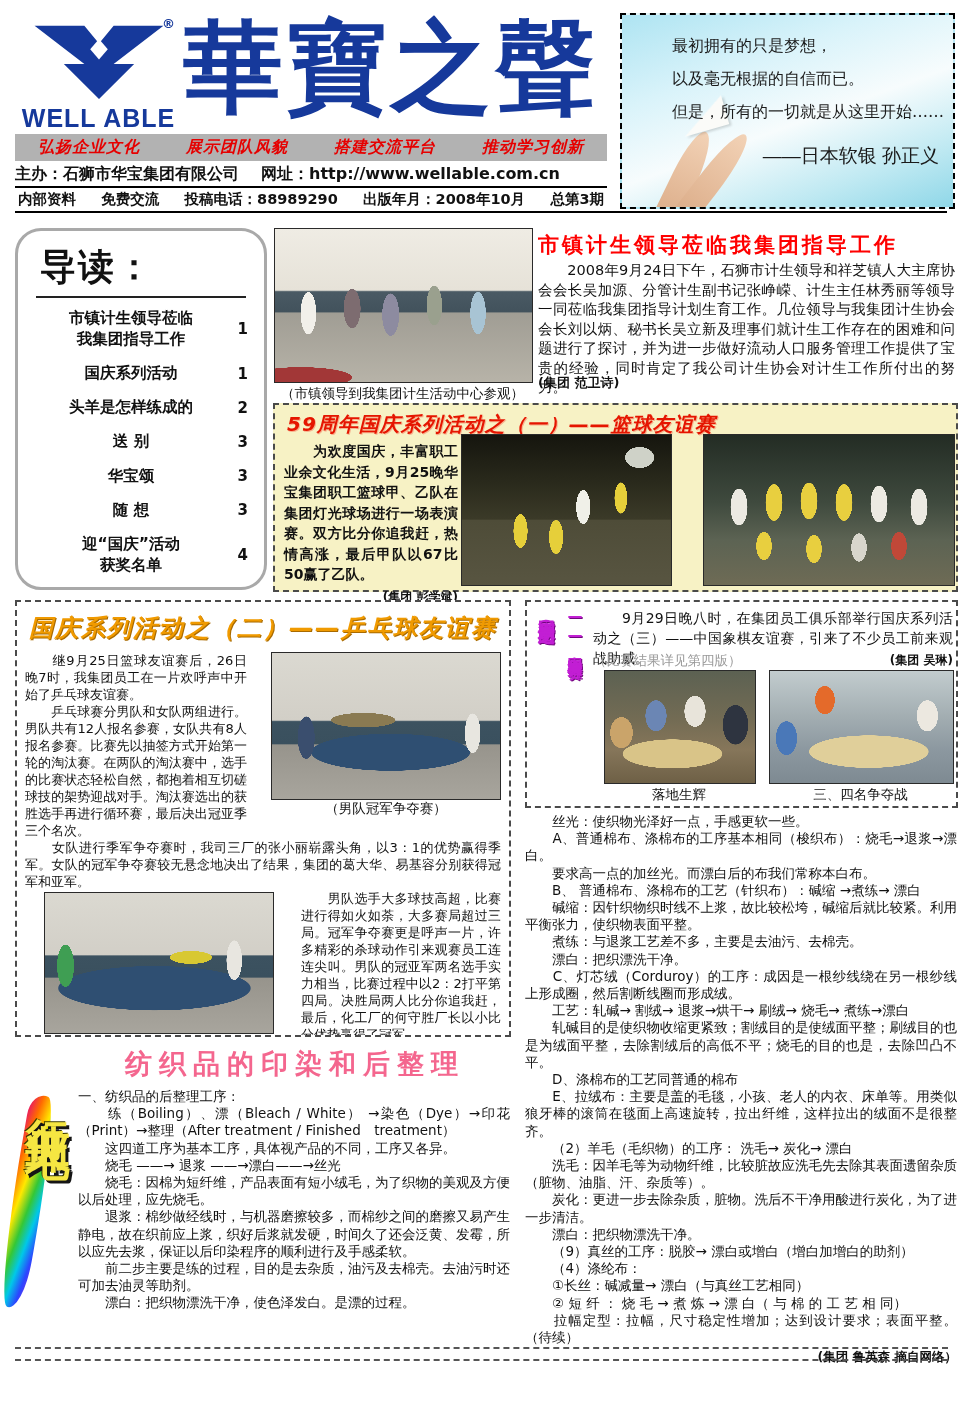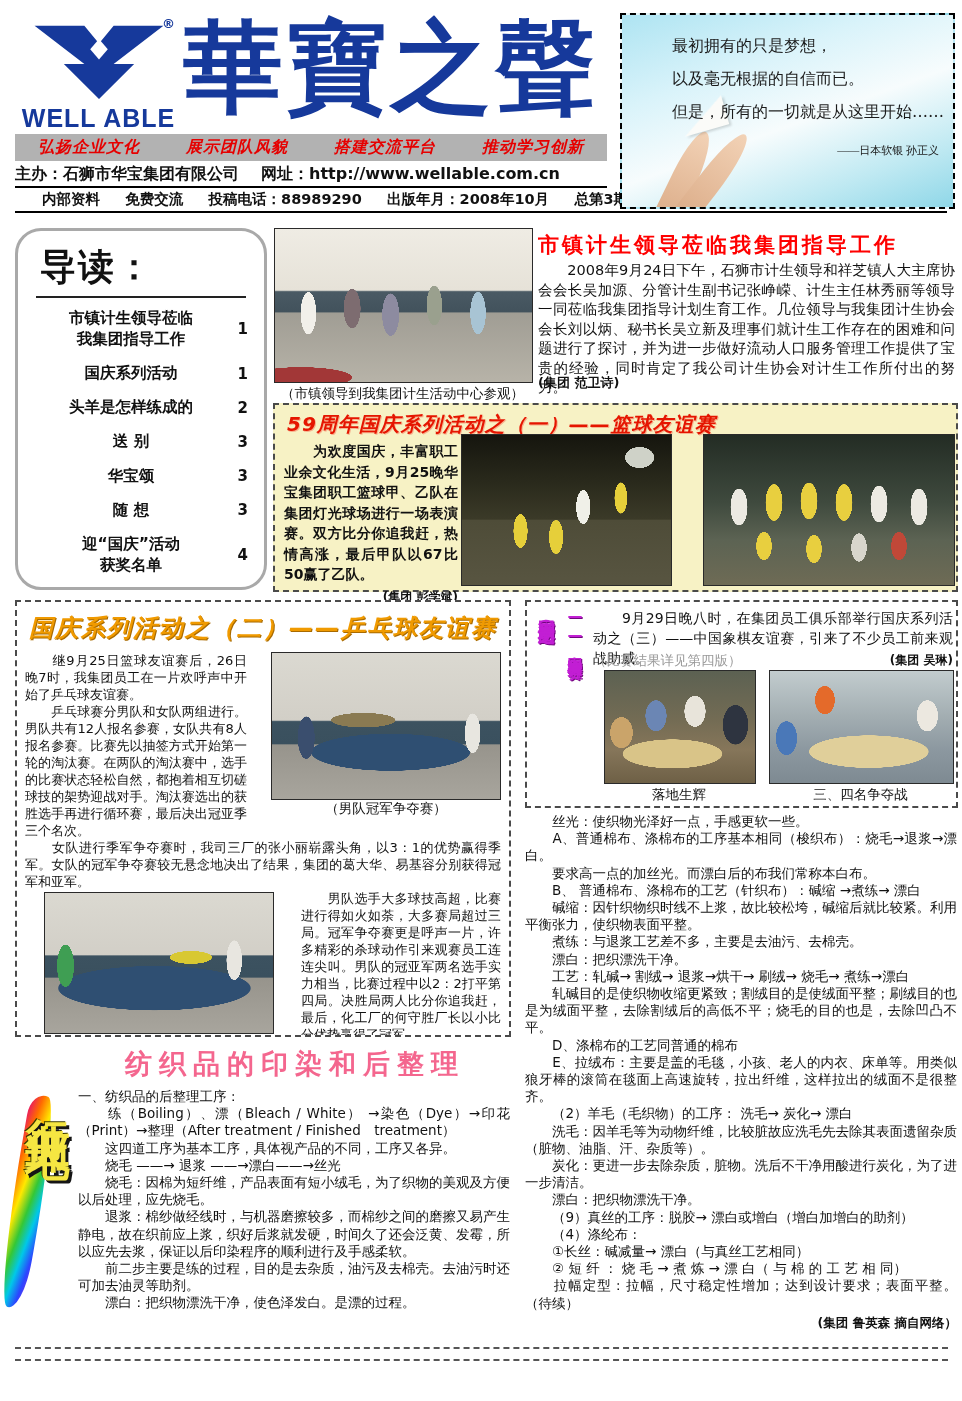--- a/index.html
+++ b/index.html
@@ -15,30 +15,30 @@
   .masthead{position:absolute;left:183px;top:6px;width:428px;height:124px;
             font-family:"DejaVu Serif","Liberation Serif",serif;font-weight:900;
             font-size:100px;line-height:122px;color:#16399b;letter-spacing:4px;white-space:nowrap;}
   .slogan-bar{position:absolute;left:15px;top:134px;width:592px;height:27px;background:#b2b2b2;
               display:flex;align-items:center;justify-content:space-around;}
   .slogan-bar span{color:#e60000;font-weight:900;font-style:italic;font-size:16px;letter-spacing:1px;}
   .pub-line{position:absolute;left:15px;top:164px;width:592px;font-size:16px;font-weight:bold;
             display:flex;gap:22px;white-space:nowrap;}
   .rule1{position:absolute;left:15px;top:186px;width:592px;border-top:2px solid #000;}
   .info-line{position:absolute;left:18px;top:190px;width:586px;font-size:14.5px;font-weight:bold;
-             display:flex;justify-content:space-between;white-space:nowrap;margin-left:24px;}
+             display:flex;justify-content:space-between;white-space:nowrap;}
   .rule2{position:absolute;left:15px;top:211px;width:932px;border-top:2px solid #000;}
 
   .quote-box{position:absolute;left:620px;top:13px;width:335px;height:196px;box-sizing:border-box;
              border:2px dashed #000;overflow:hidden;
              background:linear-gradient(160deg,#aee4f2 0%,#d9f3fa 30%,#f7fcfd 55%,#bfe9f2 80%,#8fd7e8 100%);padding-left:28px;}
   .quote-text{position:absolute;left:50px;top:14px;font-family:"DejaVu Serif","Liberation Serif",serif;
               font-size:16px;line-height:33px;color:#1a1a1a;}
-  .quote-attr{position:absolute;right:14px;top:128px;font-family:Liberation Serif, serif;
-              font-size:11px;color:#1a1a1a;}
+  .quote-attr{position:absolute;right:14px;top:128px;font-family:Liberation Sans, sans-serif;
+              font-size:19px;color:#1a1a1a;}
   .hand{position:absolute;background:linear-gradient(#f2d2b6,#d9a883);border-radius:45% 55% 18% 22%;}
   .hand.h1{left:48px;bottom:-30px;width:26px;height:110px;transform:rotate(26deg);}
   .hand.h2{left:76px;bottom:-34px;width:24px;height:118px;transform:rotate(38deg);}
   .plane{position:absolute;left:58px;top:86px;width:0;height:0;
          border-left:46px solid transparent;border-bottom:30px solid #fbfbf8;
          transform:rotate(-16deg);filter:drop-shadow(2px 2px 1px rgba(0,0,0,.15));}
 
   
   .toc{position:absolute;left:15px;top:228px;width:252px;height:362px;box-sizing:border-box;
        border:3px solid #a9a9a9;border-radius:26px;background:#fff;padding:12px 16px 18px 16px;}
@@ -310,20 +310,21 @@
   </div>
 
   <div class="tx-right">
     <p>　　丝光：使织物光泽好一点，手感更软一些。</p>
     <p>　　A、普通棉布、涤棉布的工序基本相同（梭织布）：烧毛→退浆→漂白。</p>
     <p>　　要求高一点的加丝光。而漂白后的布我们常称本白布。</p>
     <p>　　B、 普通棉布、涤棉布的工艺（针织布）：碱缩 →煮练→ 漂白</p>
     <p>　　碱缩：因针织物织时线不上浆，故比较松垮，碱缩后就比较紧。利用平衡张力，使织物表面平整。</p>
     <p>　　煮练：与退浆工艺差不多，主要是去油污、去棉壳。</p>
     <p>　　漂白：把织漂洗干净。</p>
+    <p>　　C、灯芯绒（Corduroy）的工序：成因是一根纱线绕在另一根纱线上形成圈，然后割断线圈而形成绒。</p>
     <p>　　工艺：轧碱→ 割绒→ 退浆→烘干→ 刷绒→ 烧毛→ 煮练→漂白</p>
     <p>　　轧碱目的是使织物收缩更紧致；割绒目的是使绒面平整；刷绒目的也是为绒面平整，去除割绒后的高低不平；烧毛的目的也是，去除凹凸不平。</p>
     <p>　　D、涤棉布的工艺同普通的棉布</p>
     <p>　　E、拉绒布：主要是盖的毛毯，小孩、老人的内衣、床单等。用类似狼牙棒的滚筒在毯面上高速旋转，拉出纤维，这样拉出的绒面不是很整齐。</p>
     <p>　　（2）羊毛（毛织物）的工序： 洗毛→ 炭化→ 漂白</p>
     <p>　　洗毛：因羊毛等为动物纤维，比较脏故应洗毛先去除其表面遗留杂质（脏物、油脂、汗、杂质等）。</p>
     <p>　　炭化：更进一步去除杂质，脏物。洗后不干净用酸进行炭化，为了进一步清洁。</p>
     <p>　　漂白：把织物漂洗干净。</p>
     <p>　　（9）真丝的工序：脱胶→ 漂白或增白（增白加增白的助剂）</p>
     <p>　　（4）涤纶布：</p>

